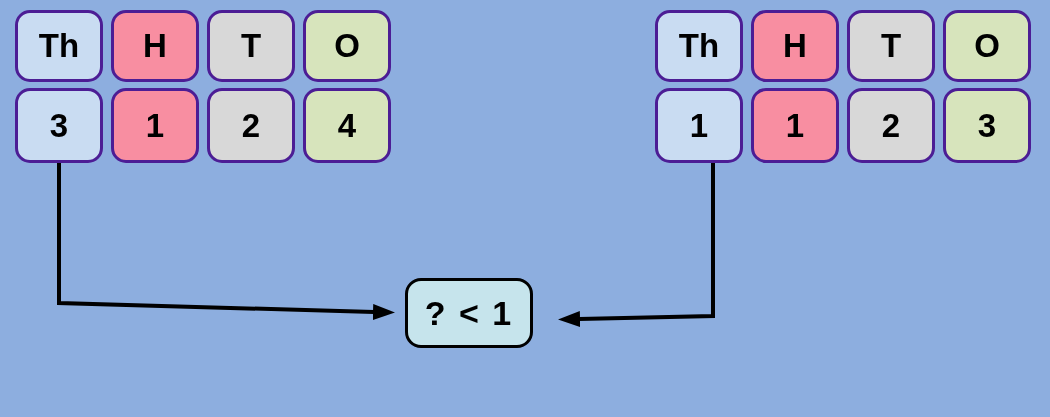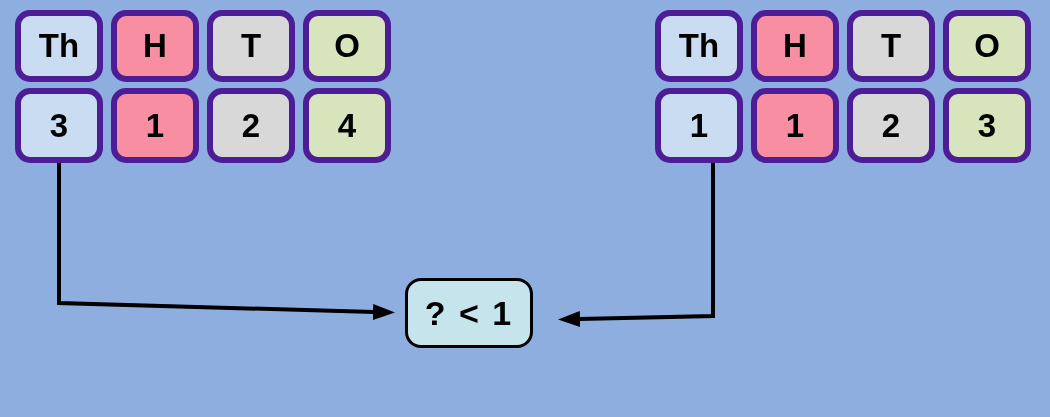--- a/index.html
+++ b/index.html
@@ -23,21 +23,21 @@
   }
   .pv-table.left  { left: 15px; }
   .pv-table.right { left: 655px; }
   .pv-row {
     display: flex;
     gap: 8px;
   }
   .cell {
     width: 88px;
     box-sizing: border-box;
-    border: 6px solid #4c1d95;
+    border: 3px solid #4c1d95;
     border-radius: 15px;
     display: flex;
     align-items: center;
     justify-content: center;
     font-weight: 700;
     font-size: 33px;
     color: #000000;
   }
   .pv-row.headers .cell { height: 72px; }
   .pv-row.digits  .cell { height: 75px; }

